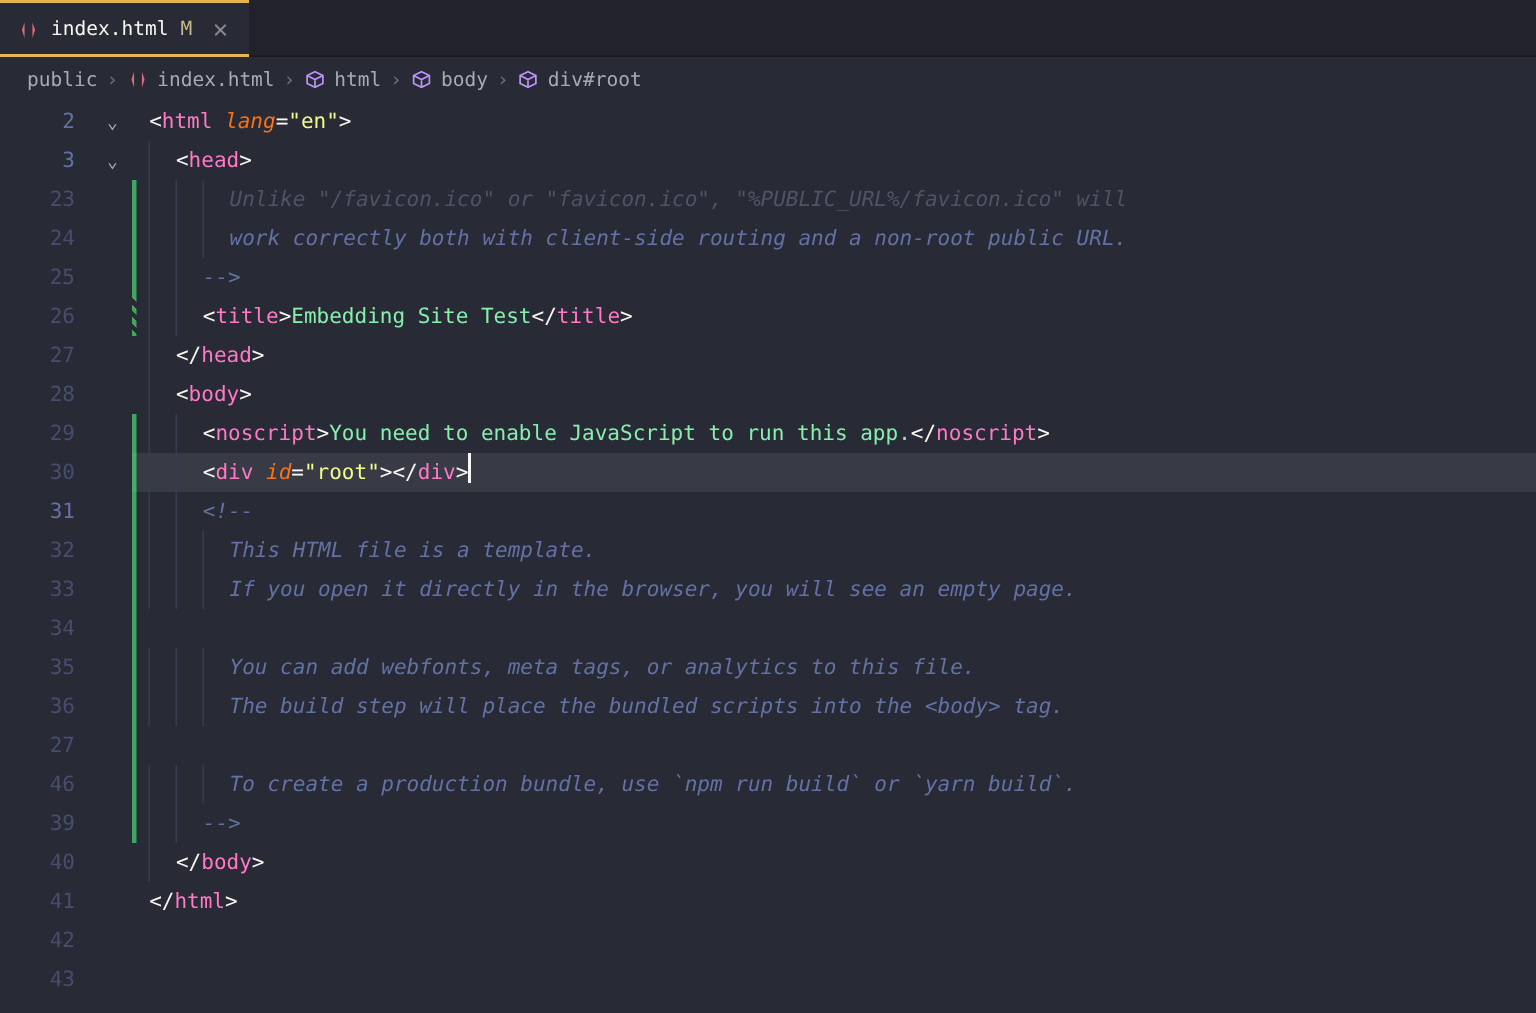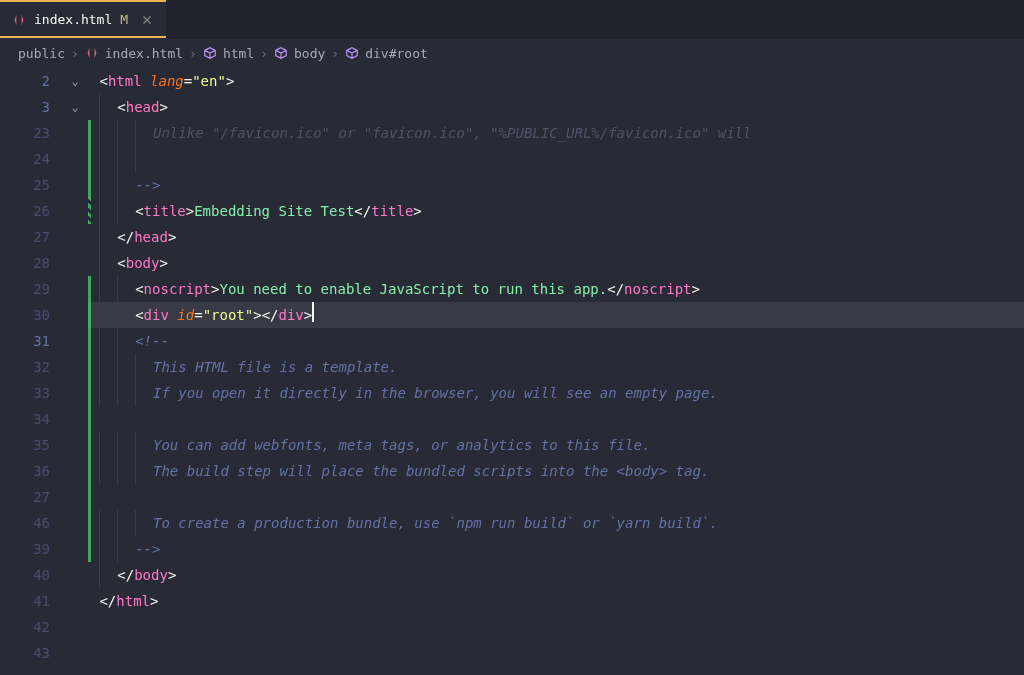--- a/index.html
+++ b/index.html
@@ -243,21 +243,21 @@
       <div class="fold-icon"></div>
       <div class="fold-icon"></div>
       <div class="fold-icon"></div>
       <div class="fold-icon"></div>
       <div class="fold-icon"></div>
     </div>
   <div class="code-area" id="code-area">
       <div class="line"><span class="diff-bar"></span><span> </span><span class="tok-bracket">&lt;</span><span class="tok-tag">html</span><span class="tok-text"> </span><span class="tok-attr">lang</span><span class="tok-bracket">=</span><span class="tok-string">"en"</span><span class="tok-bracket">&gt;</span></div>
       <div class="line"><span class="diff-bar"></span><span> </span><span class="indent-guide">&nbsp;&nbsp;</span><span class="tok-bracket">&lt;</span><span class="tok-tag">head</span><span class="tok-bracket">&gt;</span></div>
       <div class="line"><span class="diff-bar diff-green"></span><span> </span><span class="indent-guide">&nbsp;&nbsp;</span><span class="indent-guide">&nbsp;&nbsp;</span><span class="indent-guide">&nbsp;&nbsp;</span><span class="tok-comment-faded">Unlike "/favicon.ico" or "favicon.ico", "%PUBLIC_URL%/favicon.ico" will</span></div>
-      <div class="line"><span class="diff-bar diff-green"></span><span> </span><span class="indent-guide">&nbsp;&nbsp;</span><span class="indent-guide">&nbsp;&nbsp;</span><span class="indent-guide">&nbsp;&nbsp;</span></div>
+      <div class="line"><span class="diff-bar diff-green"></span><span> </span><span class="indent-guide">&nbsp;&nbsp;</span><span class="indent-guide">&nbsp;&nbsp;</span><span class="indent-guide">&nbsp;&nbsp;</span><span class="tok-comment">work correctly both with client-side routing and a non-root public URL.</span></div>
       <div class="line"><span class="diff-bar diff-green"></span><span> </span><span class="indent-guide">&nbsp;&nbsp;</span><span class="indent-guide">&nbsp;&nbsp;</span><span class="tok-comment">--&gt;</span></div>
       <div class="line"><span class="diff-bar diff-stripe"></span><span> </span><span class="indent-guide">&nbsp;&nbsp;</span><span class="indent-guide">&nbsp;&nbsp;</span><span class="tok-bracket">&lt;</span><span class="tok-tag">title</span><span class="tok-bracket">&gt;</span><span class="tok-text">Embedding Site Test</span><span class="tok-bracket">&lt;/</span><span class="tok-tag">title</span><span class="tok-bracket">&gt;</span></div>
       <div class="line"><span class="diff-bar"></span><span> </span><span class="indent-guide">&nbsp;&nbsp;</span><span class="tok-bracket">&lt;/</span><span class="tok-tag">head</span><span class="tok-bracket">&gt;</span></div>
       <div class="line"><span class="diff-bar"></span><span> </span><span class="indent-guide">&nbsp;&nbsp;</span><span class="tok-bracket">&lt;</span><span class="tok-tag">body</span><span class="tok-bracket">&gt;</span></div>
       <div class="line"><span class="diff-bar diff-green"></span><span> </span><span class="indent-guide">&nbsp;&nbsp;</span><span class="indent-guide">&nbsp;&nbsp;</span><span class="tok-bracket">&lt;</span><span class="tok-tag">noscript</span><span class="tok-bracket">&gt;</span><span class="tok-text">You need to enable JavaScript to run this app.</span><span class="tok-bracket">&lt;/</span><span class="tok-tag">noscript</span><span class="tok-bracket">&gt;</span></div>
       <div class="line active-line"><span class="diff-bar diff-green"></span><span> </span><span class="indent-guide">&nbsp;&nbsp;</span><span class="indent-guide">&nbsp;&nbsp;</span><span class="tok-bracket">&lt;</span><span class="tok-tag">div</span><span class="tok-text"> </span><span class="tok-attr">id</span><span class="tok-bracket">=</span><span class="tok-string">"root"</span><span class="tok-bracket">&gt;&lt;/</span><span class="tok-tag">div</span><span class="tok-bracket">&gt;</span><span class="cursor"></span></div>
       <div class="line"><span class="diff-bar diff-green"></span><span> </span><span class="indent-guide">&nbsp;&nbsp;</span><span class="indent-guide">&nbsp;&nbsp;</span><span class="tok-comment">&lt;!--</span></div>
       <div class="line"><span class="diff-bar diff-green"></span><span> </span><span class="indent-guide">&nbsp;&nbsp;</span><span class="indent-guide">&nbsp;&nbsp;</span><span class="indent-guide">&nbsp;&nbsp;</span><span class="tok-comment">This HTML file is a template.</span></div>
       <div class="line"><span class="diff-bar diff-green"></span><span> </span><span class="indent-guide">&nbsp;&nbsp;</span><span class="indent-guide">&nbsp;&nbsp;</span><span class="indent-guide">&nbsp;&nbsp;</span><span class="tok-comment">If you open it directly in the browser, you will see an empty page.</span></div>
       <div class="line"><span class="diff-bar diff-green"></span><span> </span></div>

